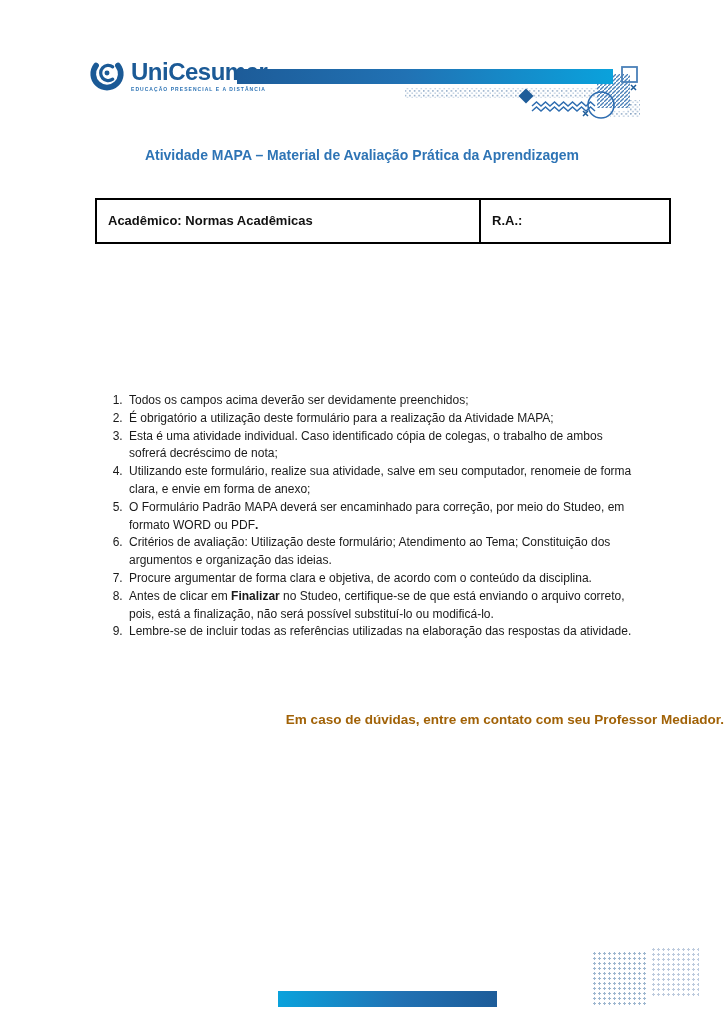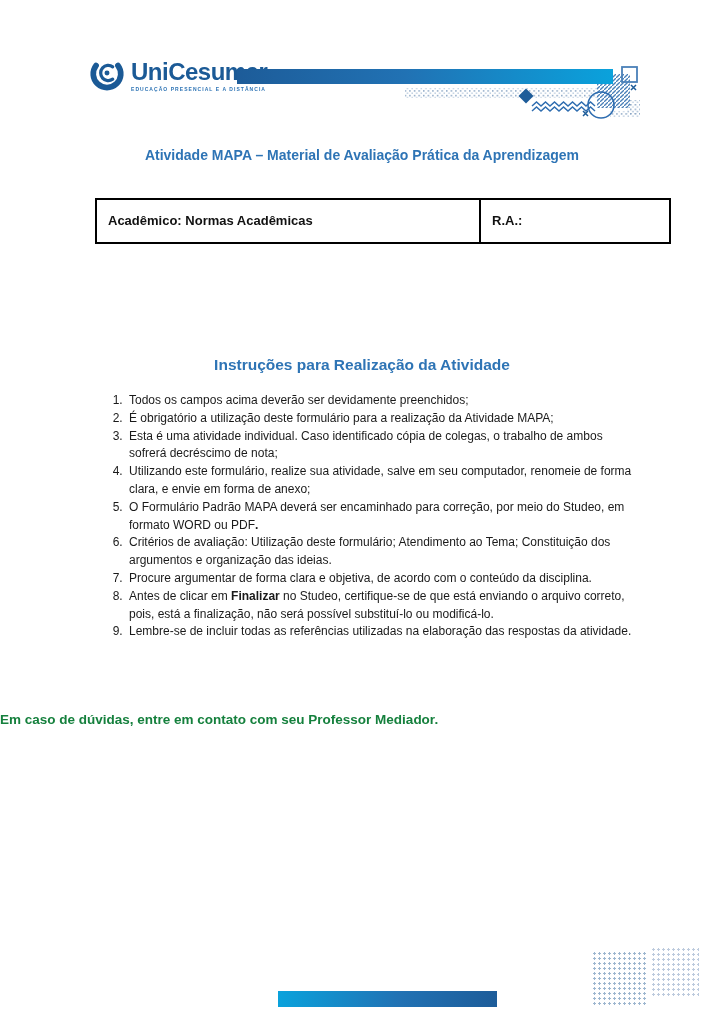--- a/index.html
+++ b/index.html
@@ -42,21 +42,21 @@
   }
   .instr-wrap{position:absolute; left:95px; top:392px; right:84px;}
   .instr-wrap ol{margin:0; padding:0 0 0 31px; list-style:decimal;}
   .instr-wrap li{
     font-size:12px; line-height:17.8px; color:#1a1a1a; padding-left:3px; margin:0;
   }
   .instr-wrap li b{font-weight:bold;}
   
   .contact-note{
     position:absolute; left:0; top:712px; width:100%; margin:0;
-    text-align:left; font-size:13.5px; font-weight:bold; color:#15803d;
+    text-align:right; font-size:13.5px; font-weight:bold; color:#a16207;
   }
   .signoff-note{
     position:absolute; left:0; top:749px; width:100%; margin:0;
     text-align:center; font-size:13.5px; font-weight:bold; color:#2e74b5;
   }
   
   .ftr-bar{
     position:absolute; left:278px; top:991px; width:219px; height:16px;
     background:linear-gradient(90deg,#0aa2dc 0%,#2172b4 55%,#1d5c99 100%);
   }
@@ -127,21 +127,20 @@
 
   <table class="info-table">
     <tbody>
         <tr class="row-1">
       <td class="col-a">Acadêmico: Normas Acadêmicas</td>
       <td class="col-b">R.A.:</td>
     </tr>
   </tbody>
     </table>
 
-  <h2 class="instr-heading">Instruções para Realização da Atividade</h2>
   <div class="instr-wrap">
     <ol id="instructions-list">
         <li><span>Todos os campos acima deverão ser devidamente preenchidos;</span></li>
         <li><span>É obrigatório a utilização deste formulário para a realização da Atividade MAPA;</span></li>
         <li><span>Esta é uma atividade individual. Caso identificado cópia de colegas, o trabalho de ambos sofrerá decréscimo de nota;</span></li>
         <li><span>Utilizando este formulário, realize sua atividade, salve em seu computador, renomeie de forma clara, e envie em forma de anexo;</span></li>
         <li><span>O Formulário Padrão MAPA deverá ser encaminhado para correção, por meio do Studeo, em formato WORD ou PDF</span><b>.</b></li>
         <li><span>Critérios de avaliação: Utilização deste formulário; Atendimento ao Tema; Constituição dos argumentos e organização das ideias.</span></li>
         <li><span>Procure argumentar de forma clara e objetiva, de acordo com o conteúdo da disciplina.</span></li>
         <li><span>Antes de clicar em </span><b>Finalizar</b><span> no Studeo, certifique-se de que está enviando o arquivo correto, pois, está a finalização, não será possível substituí-lo ou modificá-lo.</span></li>

